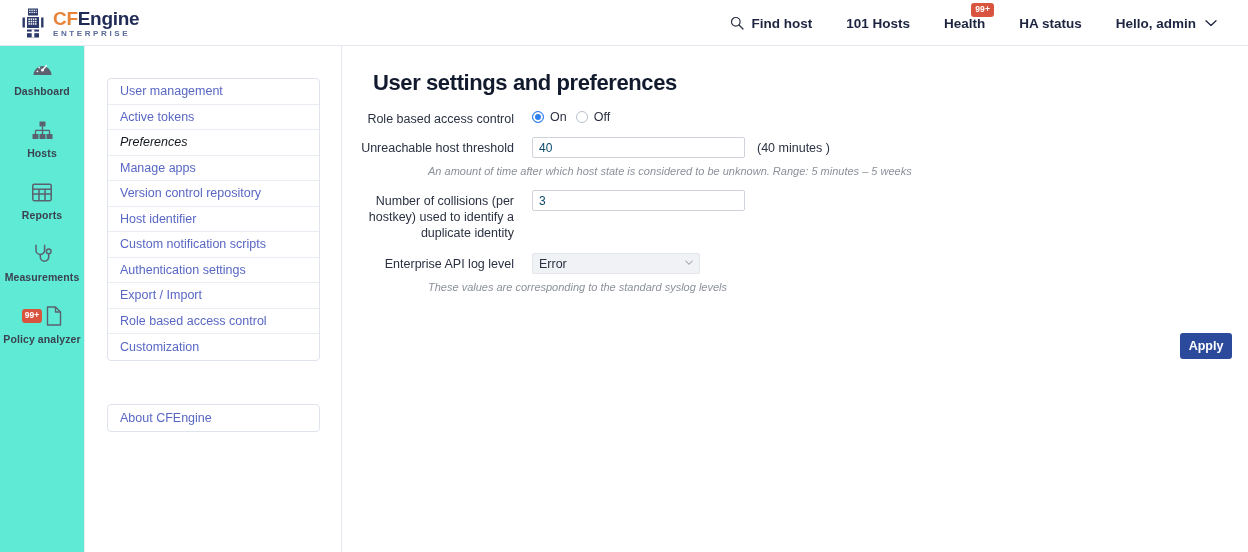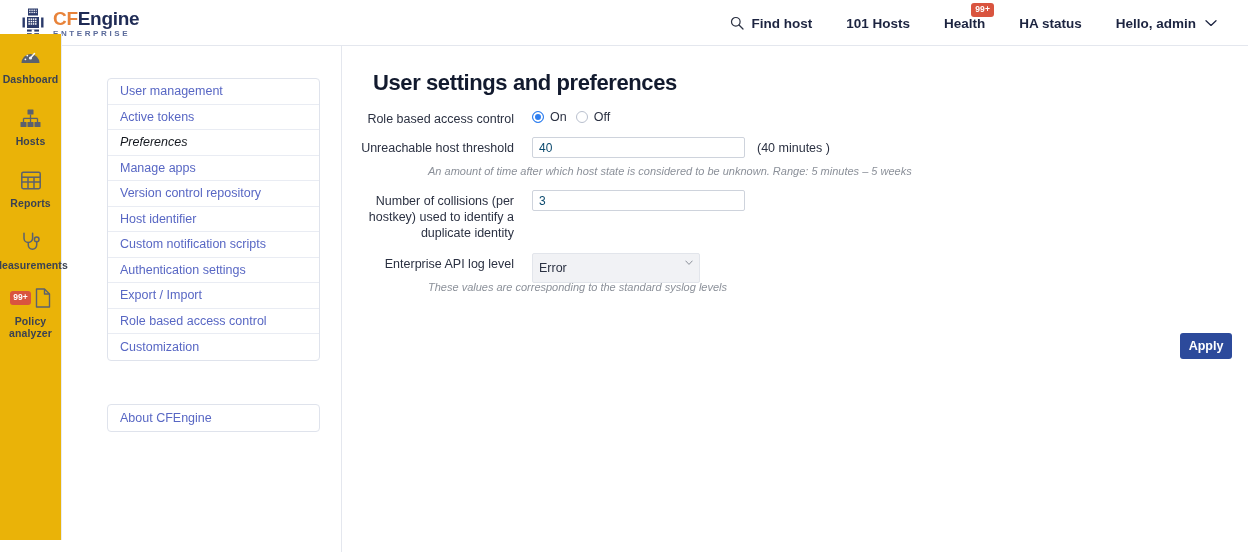--- a/index.html
+++ b/index.html
@@ -87,23 +87,23 @@
     padding: 2px 4px 3px 4px;
     border-radius: 3px;
     letter-spacing: 0.2px;
   }
   .search-ico { display: block; }
   .chev { display: block; margin-left: 2px; }
 
   
   .rail {
     position: absolute;
-    left: 0; top: 34px;
-    width: 62px; height: 506px;
-    background: #eab308;
+    left: 0; top: 46px;
+    width: 85px; height: 506px;
+    background: #5eead4;
     border-right: 1px solid #e8ebf2;
     box-sizing: border-box;
   }
   .rail-item {
     position: relative;
     width: 100%;
     height: 62px;
     display: flex;
     flex-direction: column;
     align-items: center;
@@ -268,21 +268,21 @@
     line-height: 14px;
     padding-top: 6px;
   }
   .select-wrap {
     position: relative;
     width: 168px;
     height: 21px;
   }
   .select-box {
     width: 168px;
-    height: 30px;
+    height: 21px;
     background: #f1f2f5;
     border: 1px solid #e2e5eb;
     border-radius: 2px;
     font-size: 12.5px;
     color: #2b3142;
     display: flex;
     align-items: center;
     padding: 0 6px;
     box-sizing: border-box;
     cursor: pointer;

